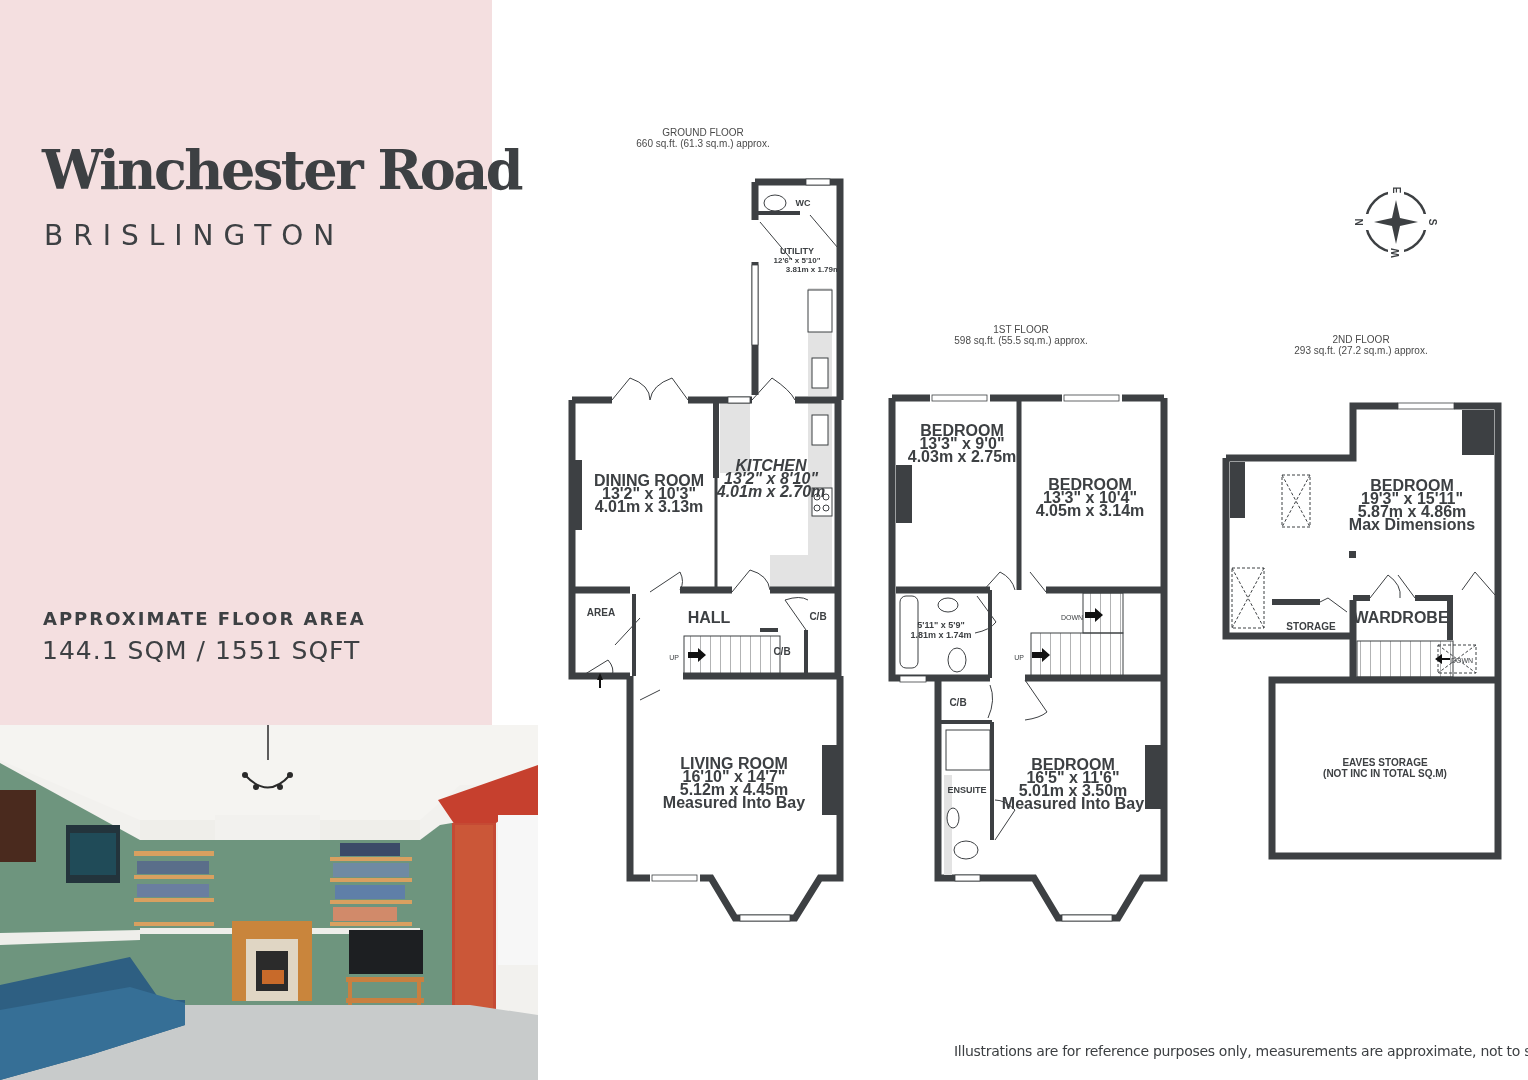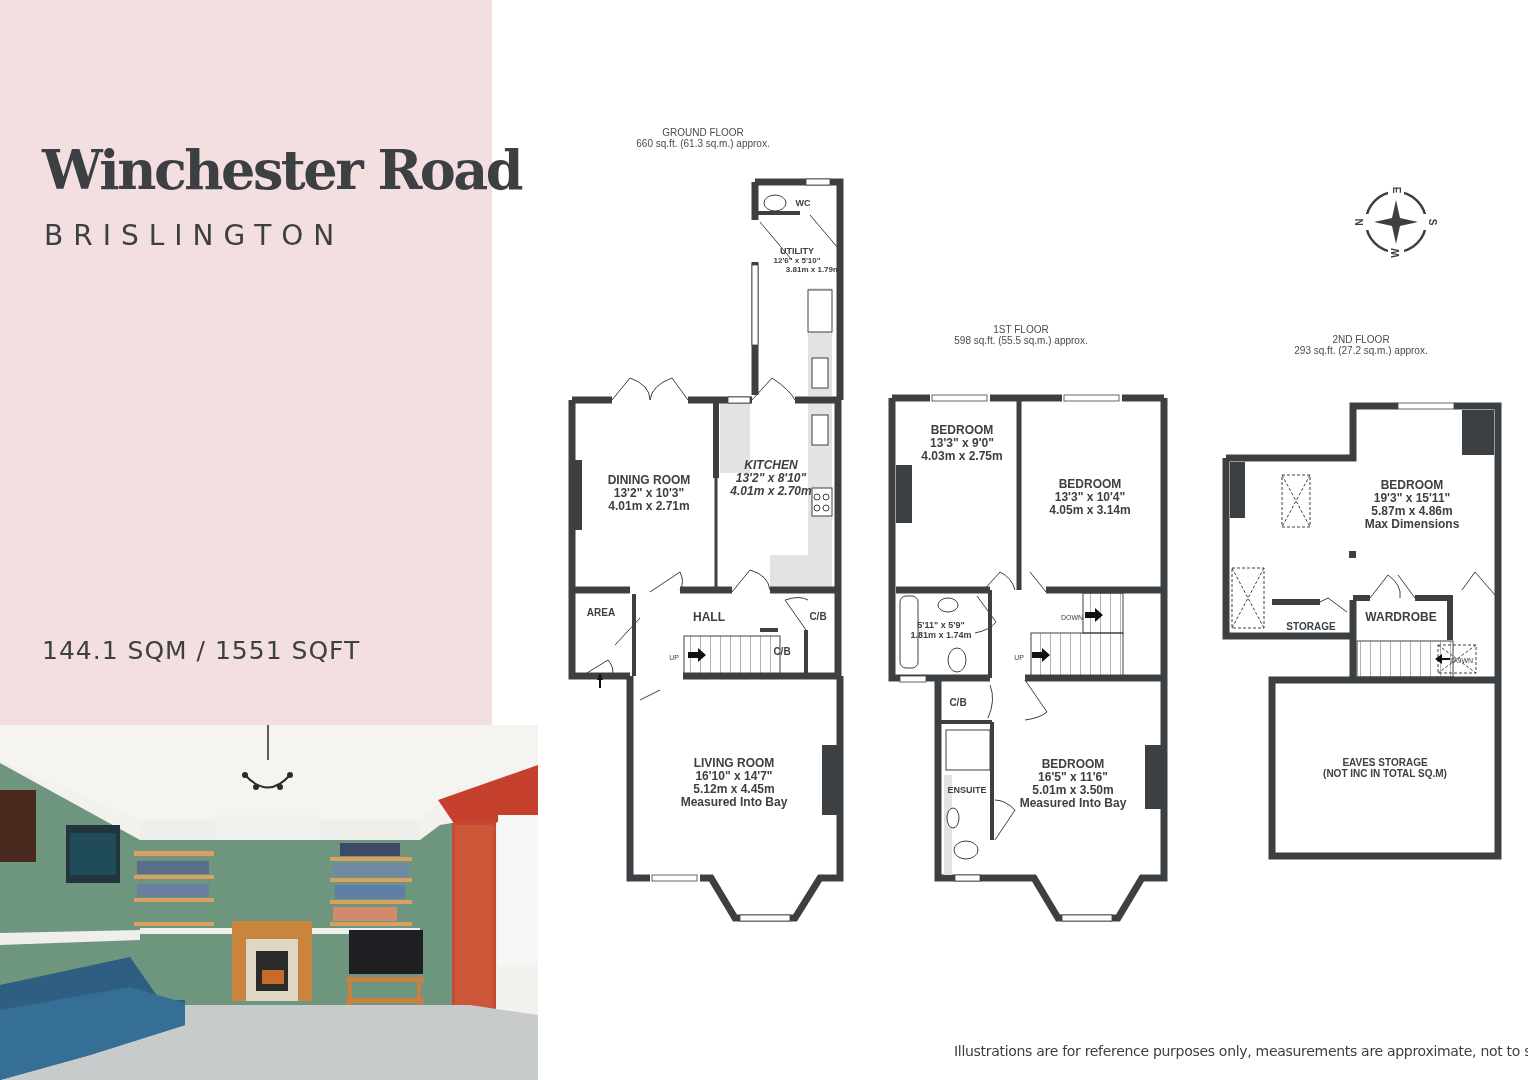--- a/index.html
+++ b/index.html
@@ -10,35 +10,36 @@
   .title { position: absolute; left: 42px; top: 138px; font-family: "DejaVu Serif", serif; font-weight: bold; font-size: 54px; letter-spacing: -2.5px; color: #3d4043; white-space: nowrap; }
   .subtitle { position: absolute; left: 44px; top: 219px; font-family: "DejaVu Sans", sans-serif; font-size: 28px; letter-spacing: 10px; color: #3d4043; }
   .area-label { position: absolute; left: 43px; top: 608px; font-family: "DejaVu Sans", sans-serif; font-weight: bold; font-size: 18px; letter-spacing: 2px; color: #3d4043; }
   .area-value { position: absolute; left: 42px; top: 636px; font-family: "DejaVu Sans", sans-serif; font-size: 25px; letter-spacing: 1px; color: #3d4043; }
 
   .photo { position: absolute; left: 0; top: 725px; width: 538px; height: 355px; overflow: hidden; background: #f0efec; }
 
   .plan { position: absolute; left: 0; top: 0; width: 1528px; height: 1080px; }
   .floor-title { position: absolute; font-family: "Liberation Sans", sans-serif; font-size: 10px; color: #4a4a4a; text-align: center; line-height: 11px; white-space: nowrap; }
 
-  .lbl { position: absolute; font-family: "Liberation Sans", sans-serif; font-weight: bold; color: #3d4043; text-align: center; line-height: 13px; font-size: 12px; white-space: nowrap; transform: translateX(-50%); }
+  .lbl { position: absolute; font-family: "Liberation Sans", sans-serif; font-weight: bold; color: #3d4043; text-align: center; line-height: 13px; font-size: 16px; white-space: nowrap; transform: translateX(-50%); }
   .lbl.sm { font-size: 10px; line-height: 11px; }
   .lbl.xs { font-size: 9px; line-height: 10px; }
   .lbl.tiny { font-size: 7px; font-weight: normal; }
 
   .disclaimer { position: absolute; left: 954px; top: 1043px; font-family: "DejaVu Sans", sans-serif; font-size: 14px; color: #3d4043; white-space: nowrap; letter-spacing: -0.3px; }
 
   .compass { position: absolute; left: 1352px; top: 184px; width: 90px; height: 80px; }
 </style>
 </head>
 <body>
 
 <div class="left-panel">
   <div class="title">Winchester Road</div>
   <div class="subtitle">BRISLINGTON</div>
+  <div class="area-label">APPROXIMATE FLOOR AREA</div>
   <div class="area-value">144.1 SQM / 1551 SQFT</div>
 </div>
 
 <div class="photo">
   <svg width="538" height="355" viewBox="0 0 538 355">
     <rect x="0" y="0" width="538" height="355" fill="#f2f1ee"></rect>
 
     <polygon points="0,0 538,0 538,60 460,60 420,95 210,95 140,95 0,35" fill="#f5f4f1"></polygon>
 
     <polygon points="0,38 140,115 140,280 0,285" fill="#6e957e"></polygon>
@@ -270,21 +271,21 @@
 
 <div class="lbl xs" style="left:803px; top:198px;">WC</div>
 <div class="lbl xs" style="left:797px; top:246px;">
   <div>UTILITY</div>
   <div style="font-size:8px;line-height:9px;">12'6"  x 5'10"</div>
   <div style="font-size:8px;line-height:9px;padding-left:32px;">3.81m  x 1.79m</div>
 </div>
 <div class="lbl" style="left:649px; top:474px;">
   <div>DINING ROOM</div>
   <div>13'2"  x 10'3"</div>
-  <div>4.01m  x 2.71m</div>
+  <div>4.01m  x 3.13m</div>
 </div>
 <div class="lbl" style="left:771px; top:459px;font-style:italic;">
   <div>KITCHEN</div>
   <div>13'2"  x 8'10"</div>
   <div>4.01m  x 2.70m</div>
 </div>
 <div class="lbl sm" style="left:601px; top:607px;">AREA</div>
 <div class="lbl" style="left:709px; top:611px;">HALL</div>
 <div class="lbl sm" style="left:818px; top:611px;">C/B</div>
 <div class="lbl sm" style="left:782px; top:646px;">C/B</div>

